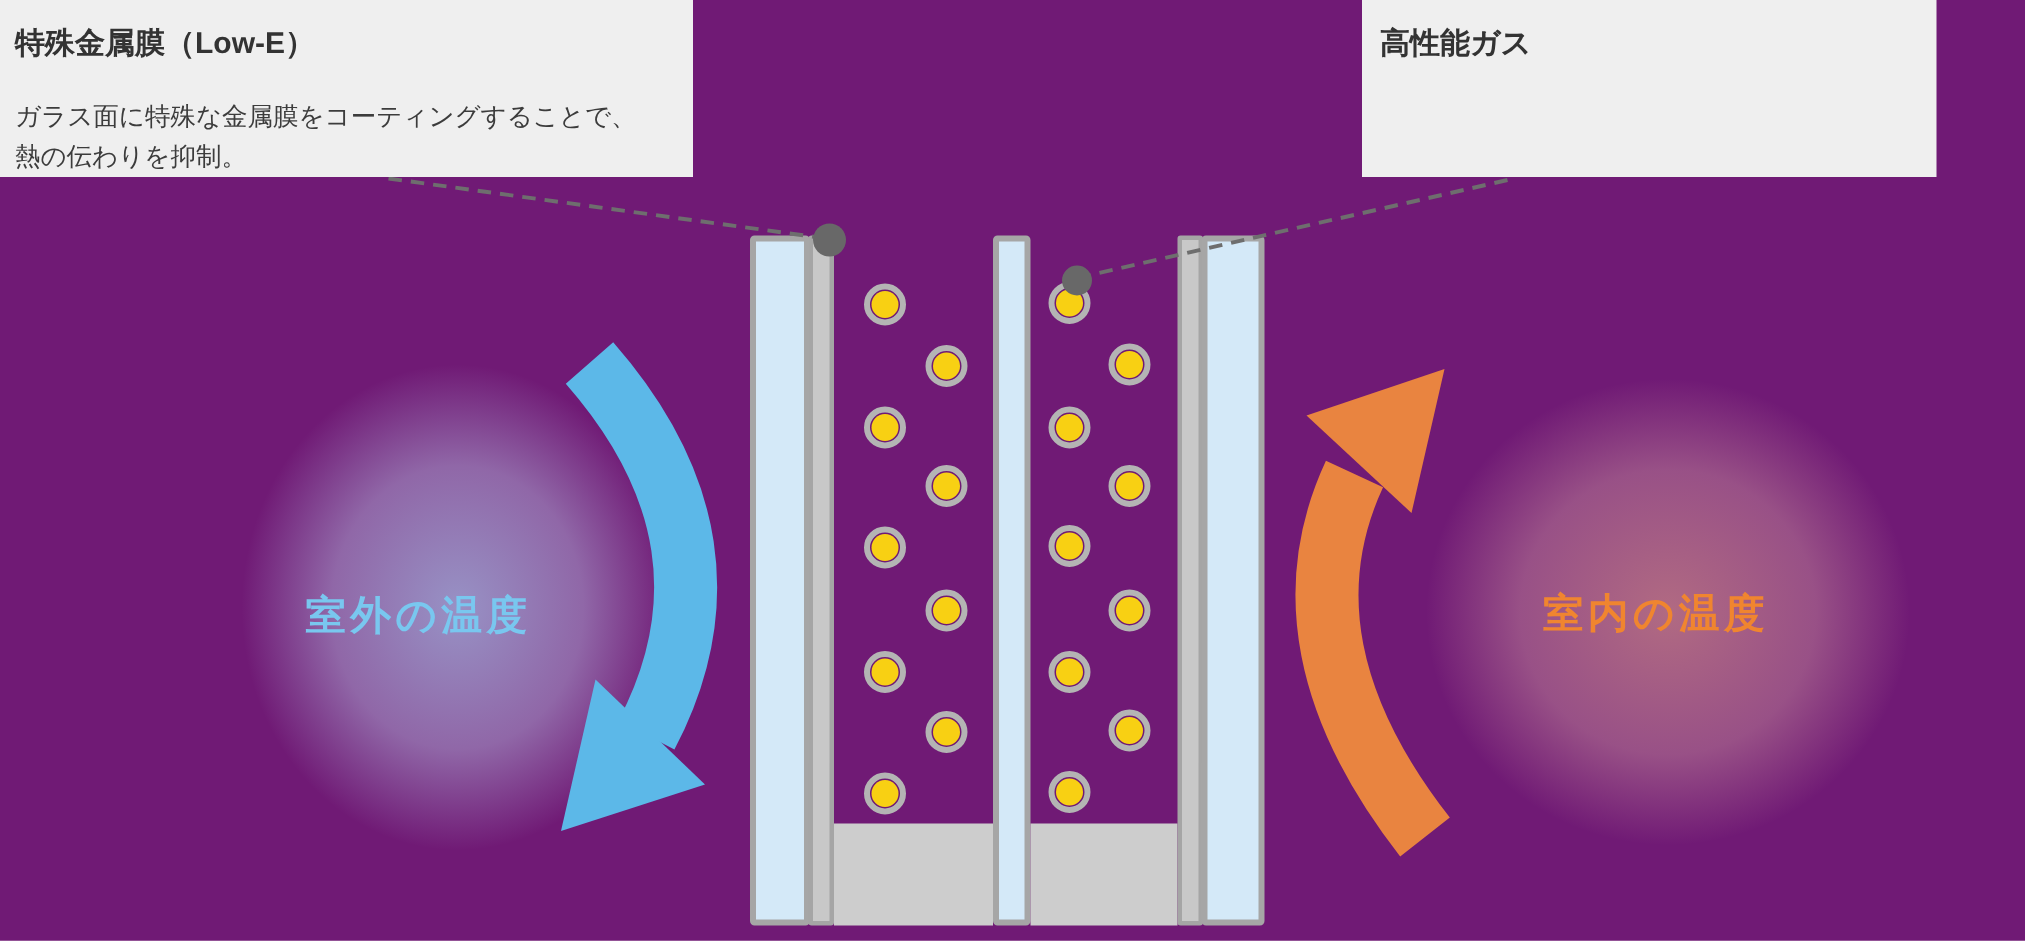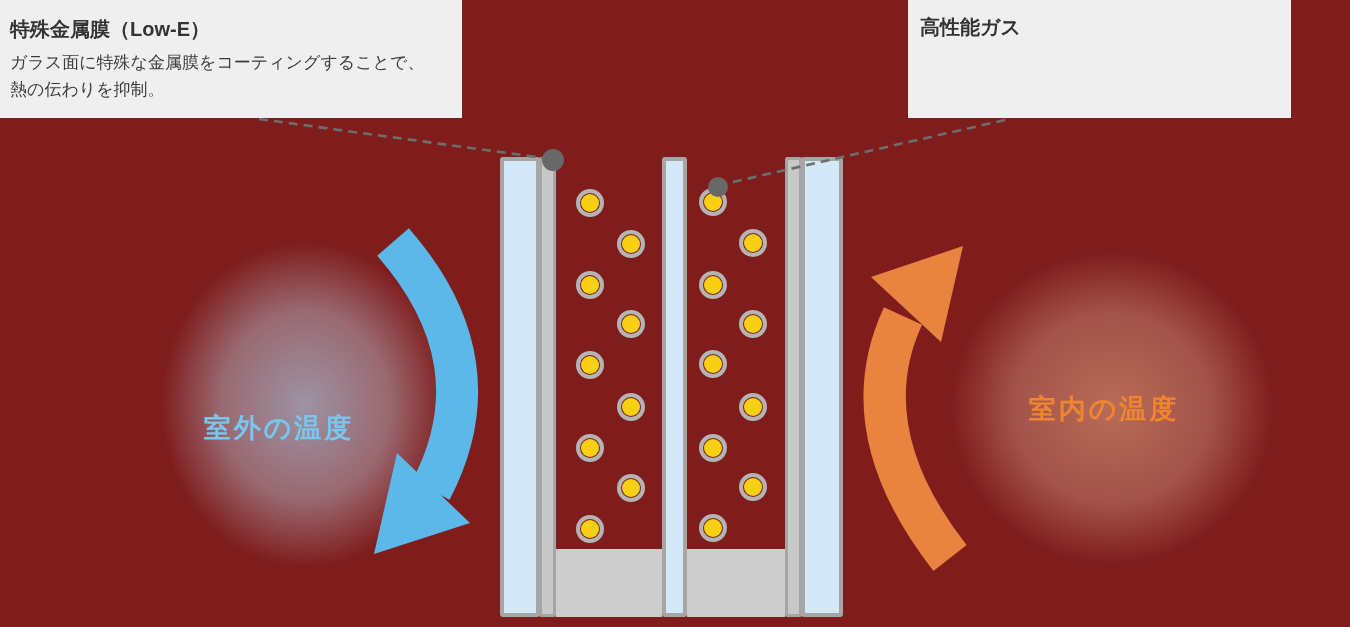--- a/index.html
+++ b/index.html
@@ -14,39 +14,39 @@
     --molecule-ring:#b4b4b4;
     --outdoor-arrow:#5cb8e8;
     --indoor-arrow:#e98440;
     --outdoor-text:#79c7ef;
     --indoor-text:#f0852f;
     --connector:#6e6e6e;
     --marker-dot:#686868;
   }
   html,body{margin:0;padding:0;}
   body{font-family:"Liberation Sans","DejaVu Sans",sans-serif;background:#fff;}
-  .stage{position:relative;width:1350px;height:627px;overflow:hidden;background:#7f1d1d;}
+  .stage{position:relative;width:1350px;height:627px;overflow:hidden;background:#701a75;}
 
   
   .ambient{position:absolute;border-radius:50%;pointer-events:none;}
   .ambient.outdoor{left:105px;top:180px;width:400px;height:450px;
     background:radial-gradient(ellipse 50% 50% at 50% 50%,rgba(176,219,246,0.62) 0%,rgba(196,229,250,0.38) 42%,rgba(215,238,252,0) 72%);}
   .ambient.indoor{left:888px;top:192px;width:448px;height:432px;
     background:radial-gradient(ellipse 50% 50% at 50% 50%,rgba(241,186,143,0.5) 0%,rgba(246,207,175,0.3) 44%,rgba(250,225,203,0) 72%);}
 
   
   .callout{position:absolute;top:0;height:118px;background:var(--callout-bg);box-sizing:border-box;}
   .callout.lowe{left:0;width:462px;padding:14px 0 0 10px;}
-  .callout.gas{left:908px;width:383px;padding:14px 0 0 12px;font-family:Liberation Mono, monospace;}
+  .callout.gas{left:908px;width:383px;padding:14px 0 0 12px;}
   .callout-title{font-size:20px;font-weight:bold;color:var(--text-dark);line-height:30px;}
-  .callout-body{margin-top:5px;font-size:17px;color:#3c3c3c;line-height:27px;}
+  .callout-body{margin-top:20px;font-size:17px;color:#3c3c3c;line-height:27px;}
 
   
   .temp-label{position:absolute;width:220px;text-align:center;font-size:27px;font-weight:bold;letter-spacing:3px;}
-  .temp-label.outdoor{left:169px;top:392px;color:var(--outdoor-text);margin-top:18px;}
+  .temp-label.outdoor{left:169px;top:392px;color:var(--outdoor-text);}
   .temp-label.indoor{left:994px;top:391px;color:var(--indoor-text);}
 
   
   .pane{position:absolute;top:157px;height:460px;box-sizing:border-box;background:var(--glass-fill);
     border:4px solid var(--glass-outline);border-radius:3px;}
   .pane.outer{left:500px;width:40px;}
   .pane.middle{left:662px;width:25px;}
   .pane.inner{left:801px;width:42px;}
   .lowe-film{position:absolute;top:157px;height:460px;width:17px;box-sizing:border-box;
     background:var(--lowe-film-fill);border:3px solid var(--lowe-film-outline);border-radius:2px;}

